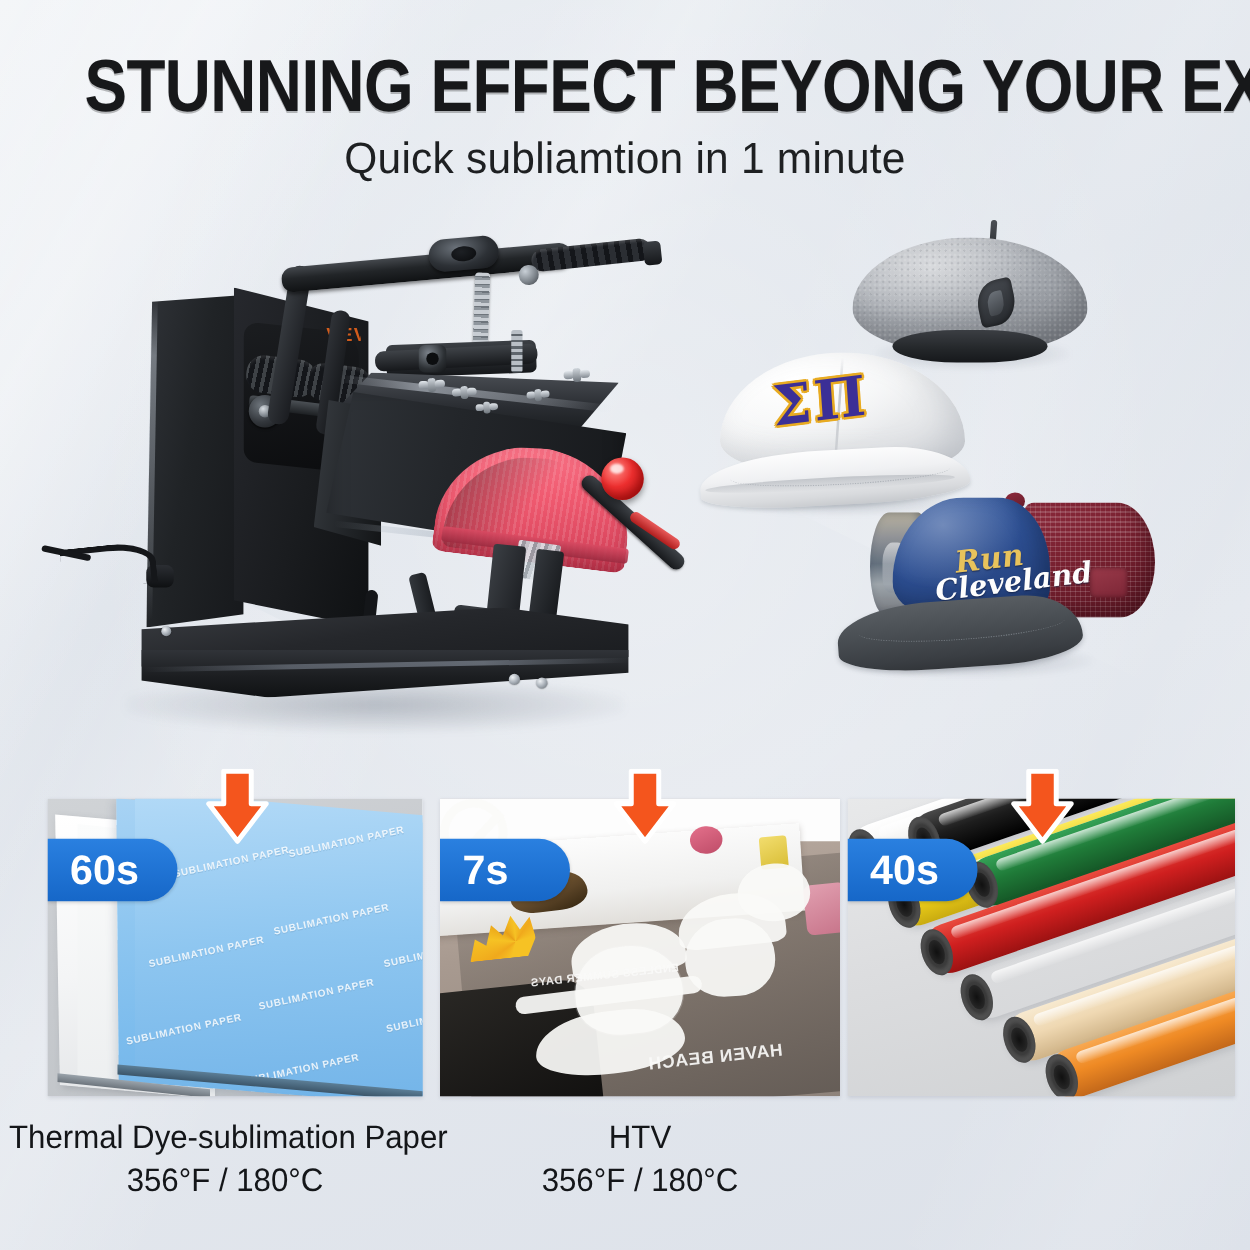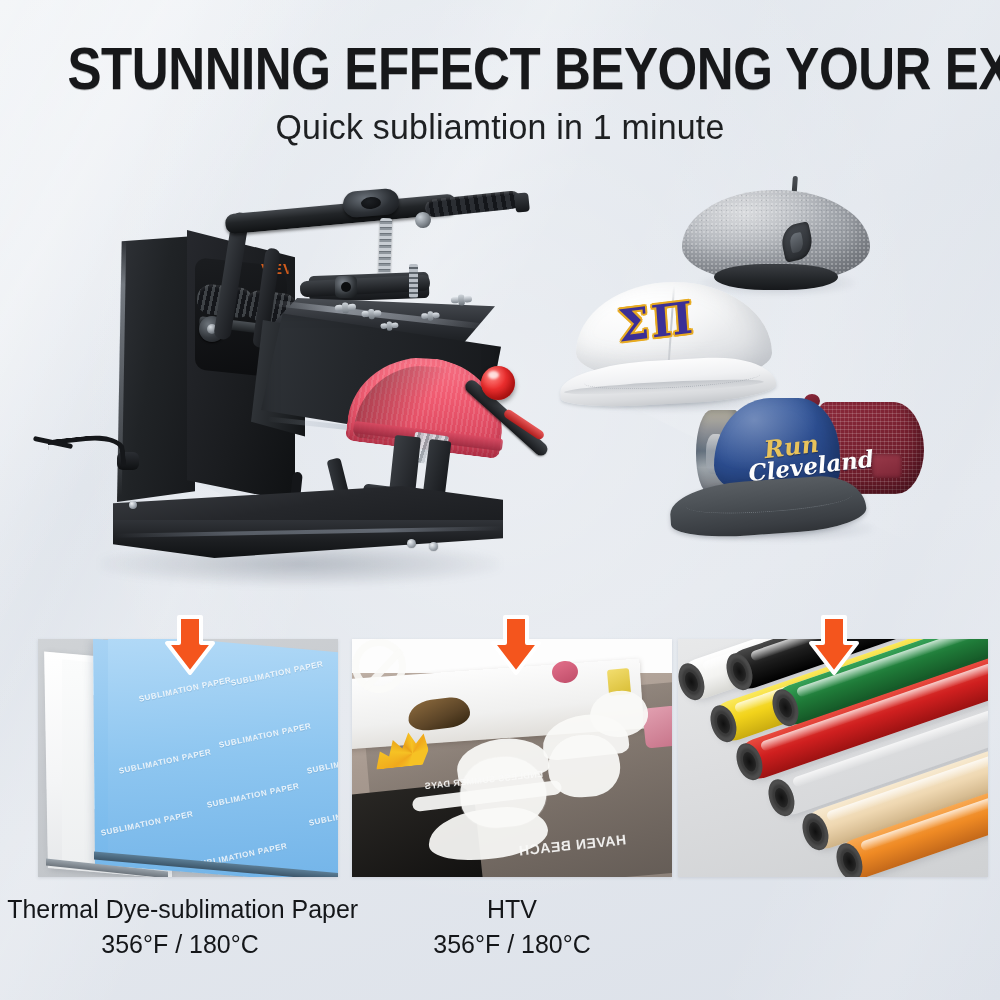--- a/index.html
+++ b/index.html
@@ -846,20 +846,21 @@
       <div class="wm" style="left:192px; top:30px;">SUBLIMATION PAPER</div>
       <div class="wm" style="left:180px; top:92px;">SUBLIMATION PAPER</div>
       <div class="wm" style="left:80px;  top:118px;">SUBLIMATION PAPER</div>
       <div class="wm" style="left:168px; top:152px;">SUBLIMATION PAPER</div>
       <div class="wm" style="left:62px;  top:180px;">SUBLIMATION PAPER</div>
       <div class="wm" style="left:156px; top:212px;">SUBLIMATION PAPER</div>
       <div class="wm" style="left:268px; top:118px;">SUBLIMATION PAPER</div>
       <div class="wm" style="left:270px; top:170px;">SUBLIMATION PAPER</div>
       <div class="pa1-edgew"></div>
       <div class="pa1-edge"></div>
+      <div class="badge">60s</div>
     </div>
     <div class="arrow" style="left:162px; top:-24px;">
       <svg width="56" height="62" viewBox="0 0 56 62">
         <path d="M17 2 L39 2 L39 28 L51 28 L28 58 L5 28 L17 28 Z" fill="#f4551d" stroke="#ffffff" stroke-width="4" stroke-linejoin="round"></path>
       </svg>
     </div>
 
     <div class="panel p2">
       <div class="pa2-bg"></div>
       <div class="pa2-film"></div>
@@ -874,20 +875,21 @@
       <div class="cut cut-hair1"></div>
       <div class="cut cut-face1"></div>
       <div class="cut cut-hair2"></div>
       <div class="cut cut-face2"></div>
       <div class="cut cut-blob"></div>
       <div class="cut-ring"></div>
       <div class="cut cut-band"></div>
       <div class="cut cut-wave"></div>
       <div class="pa2-mirror">ENDLESS SUMMER DAYS</div>
       <div class="pa2-mirror2">HAVEN BEACH</div>
+      <div class="badge">7s</div>
     </div>
     <div class="arrow" style="left:488px; top:-24px;">
       <svg width="56" height="62" viewBox="0 0 56 62">
         <path d="M17 2 L39 2 L39 28 L51 28 L28 58 L5 28 L17 28 Z" fill="#f4551d" stroke="#ffffff" stroke-width="4" stroke-linejoin="round"></path>
       </svg>
     </div>
 
     <div class="panel p3">
       <div class="pa3-bg"></div>
       <div class="roll" style="left:4px;   top:26px;  background:linear-gradient(180deg,#ffffff 0%,#f3f3f1 55%,#d8d8d4 100%);">
@@ -923,20 +925,21 @@
       <div class="roll" style="left:128px; top:176px; background:linear-gradient(180deg,#f7e9cf 0%,#efd8b2 48%,#cfb387 100%);">
           <span class="cap">
             <i></i>
           </span>
         </div>
       <div class="roll" style="left:162px; top:206px; background:linear-gradient(180deg,#f8a851 0%,#ef8a24 48%,#c3681a 100%);">
           <span class="cap">
             <i></i>
           </span>
         </div>
+      <div class="badge">40s</div>
     </div>
     <div class="arrow" style="left:806px; top:-24px;">
       <svg width="56" height="62" viewBox="0 0 56 62">
         <path d="M17 2 L39 2 L39 28 L51 28 L28 58 L5 28 L17 28 Z" fill="#f4551d" stroke="#ffffff" stroke-width="4" stroke-linejoin="round"></path>
       </svg>
     </div>
 
   </div>
 
   <div id="captions">

